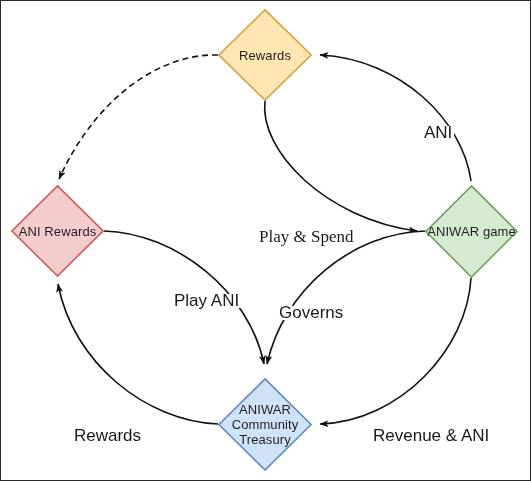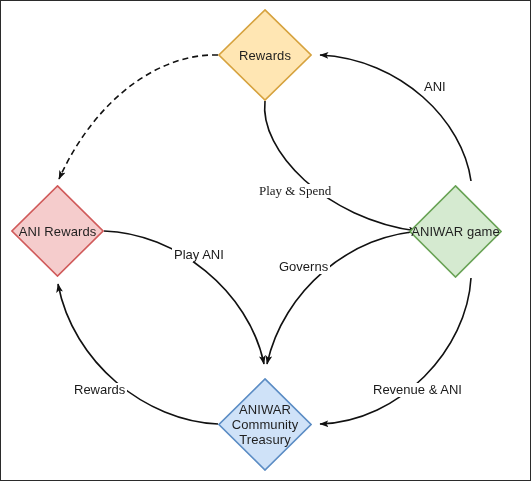--- a/index.html
+++ b/index.html
@@ -44,26 +44,27 @@
     z-index: 2;
     font-size: 13px;
     color: #1f1f1f;
     line-height: 15px;
     white-space: pre-line;
     letter-spacing: 0.1px;
   }
   .edge-label {
     position: absolute;
     z-index: 3;
-    font-size: 13px;
+    font-size: 17px;
     color: #1a1a1a;
     background: #ffffff;
     padding: 0 2px;
     white-space: nowrap;
     line-height: 14px;
+    margin-top: 46px;
   }
 </style>
 </head>
 <body>
 
 <div id="canvas">
 
   <svg id="edges" viewBox="0 0 531 481" xmlns="http://www.w3.org/2000/svg">
     <defs>
       <marker id="arrow" markerWidth="10" markerHeight="10" refX="8.4" refY="3.4" orient="auto" markerUnits="userSpaceOnUse">
@@ -93,21 +94,21 @@
     <span class="node-label">Rewards</span>
   </div>
 
   <div class="node" style="left:10px; top:184px; width:93px; height:92px;">
     <svg class="diamond" viewBox="0 0 100 100" preserveAspectRatio="none">
       <polygon points="50,1 99,50 50,99 1,50" fill="#f5cccc" stroke="#d05a5a" stroke-width="1.6" vector-effect="non-scaling-stroke"></polygon>
     </svg>
     <span class="node-label">ANI Rewards</span>
   </div>
 
-  <div class="node" style="left:408px; top:184px; width:93px; height:93px;">
+  <div class="node" style="left:424px; top:184px; width:93px; height:93px;">
     <svg class="diamond" viewBox="0 0 100 100" preserveAspectRatio="none">
       <polygon points="50,1 99,50 50,99 1,50" fill="#d5ead0" stroke="#69a356" stroke-width="1.6" vector-effect="non-scaling-stroke"></polygon>
     </svg>
     <span class="node-label">ANIWAR game</span>
   </div>
 
   <div class="node" style="left:217px; top:377px; width:94px; height:93px;">
     <svg class="diamond" viewBox="0 0 100 100" preserveAspectRatio="none">
       <polygon points="50,1 99,50 50,99 1,50" fill="#cfe2f8" stroke="#5b8cc4" stroke-width="1.6" vector-effect="non-scaling-stroke"></polygon>
     </svg>

